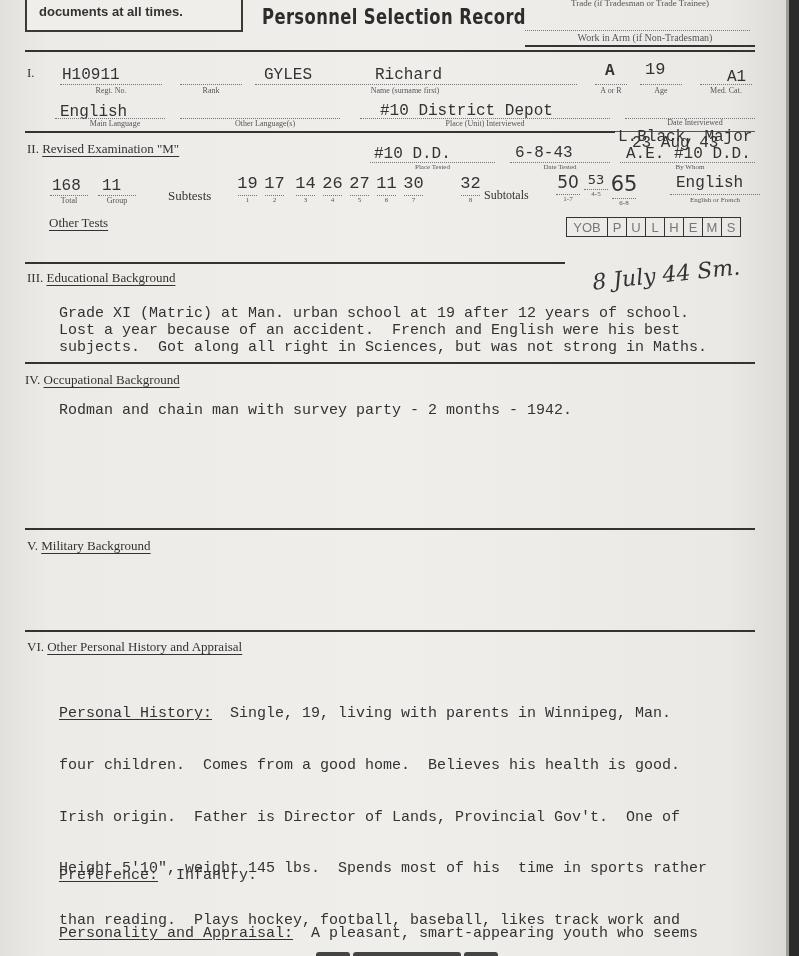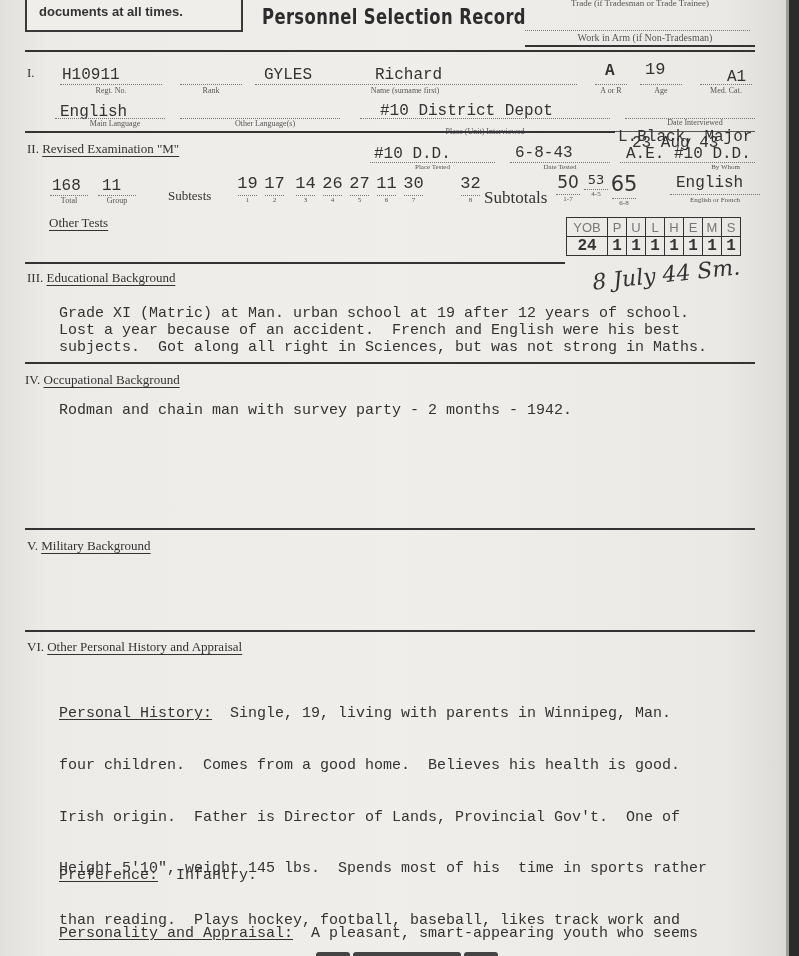--- a/index.html
+++ b/index.html
@@ -76,41 +76,41 @@
   <div class="dotline" style="left:700px;top:84px;width:52px;"></div>
   <div class="lbl" style="left:700px;top:86px;width:52px;">Med. Cat.</div>
 
   <div class="tw abs" style="left:60px;top:103px;font-size:16px;">English</div>
   <div class="dotline" style="left:55px;top:118px;width:110px;"></div>
   <div class="lbl" style="left:70px;top:119px;width:90px;">Main Language</div>
   <div class="dotline" style="left:180px;top:118px;width:160px;"></div>
   <div class="lbl" style="left:200px;top:119px;width:130px;">Other Language(s)</div>
   <div class="tw abs" style="left:380px;top:102px;font-size:16px;">#10 District Depot</div>
   <div class="dotline" style="left:360px;top:118px;width:250px;"></div>
-  <div class="lbl" style="left:410px;top:119px;width:150px;margin-top:8px;">Place (Unit) Interviewed</div>
+  <div class="lbl" style="left:410px;top:119px;width:150px;">Place (Unit) Interviewed</div>
   <div class="tw abs" style="left:632px;top:102px;font-size:16px;margin-top:32px;">23 Aug 43</div>
   <div class="dotline" style="left:625px;top:118px;width:130px;"></div>
   <div class="lbl" style="left:640px;top:118px;width:110px;">Date Interviewed</div>
   <div class="rule" style="left:25px;top:131px;width:590px;"></div>
   <div class="rule thin" style="left:615px;top:131px;width:140px;"></div>
 
   <div class="sec" style="left:27px;top:141px;">
     <span>II.</span>
     <span class="t">Revised Examination "M"</span>
   </div>
   <div class="tw abs" style="left:618px;top:128px;font-size:16px;">L.Black, Major</div>
   <div class="tw abs" style="left:374px;top:145px;font-size:16px;">#10 D.D.</div>
   <div class="dotline" style="left:370px;top:162px;width:125px;"></div>
   <div class="lbl" style="left:385px;top:163px;width:95px;font-size:7px;">Place Tested</div>
   <div class="tw abs" style="left:515px;top:144px;font-size:16px;">6-8-43</div>
   <div class="dotline" style="left:510px;top:162px;width:100px;"></div>
   <div class="lbl" style="left:510px;top:163px;width:100px;font-size:7px;">Date Tested</div>
   <div class="tw abs" style="left:626px;top:145px;font-size:16px;">A.E. #10 D.D.</div>
   <div class="dotline" style="left:620px;top:162px;width:135px;"></div>
-  <div class="lbl" style="left:640px;top:163px;width:100px;font-size:7px;text-align:right;">By Whom</div>
+  <div class="lbl" style="left:640px;top:163px;width:100px;font-size:7px;">By Whom</div>
 
   <div class="tw abs" style="left:52px;top:177px;font-size:16px;">168</div>
   <div class="dotline" style="left:50px;top:195px;width:38px;"></div>
   <div class="lbl" style="left:50px;top:196px;width:38px;">Total</div>
   <div class="tw abs" style="left:102px;top:177px;font-size:16px;">11</div>
   <div class="dotline" style="left:98px;top:195px;width:38px;"></div>
   <div class="lbl" style="left:98px;top:196px;width:38px;">Group</div>
   <div class="sec" style="left:168px;top:188px;font-size:13px;">Subtests</div>
 
   <div class="abs" style="left:234px;top:174px;display:flex;">
@@ -140,21 +140,21 @@
       </div>
     <div style="width:27px;text-align:center;">
         <div class="tw" style="font-size:17px;">30</div>
         <div style="border-top:1px dotted #777;margin:2px 4px 0;font-size:7px;color:#555;">7</div>
       </div>
     <div style="width:27px;text-align:center;margin-left:30px;">
         <div class="tw" style="font-size:17px;">32</div>
         <div style="border-top:1px dotted #777;margin:2px 4px 0;font-size:7px;color:#555;">8</div>
       </div>
   </div>
-  <div class="sec" style="left:484px;top:188px;font-size:17px;">Subtotals</div>
+  <div class="sec" style="left:484px;top:188px;font-size:12px;">Subtotals</div>
   <div class="abs" style="left:554px;top:172px;display:flex;">
     <div style="width:28px;text-align:center;">
         <div style="font-family:'DejaVu Sans',sans-serif;font-size:17px;color:#333;">50</div>
         <div style="border-top:1px dotted #777;margin:2px 2px 0;font-size:7px;color:#555;">1-7</div>
       </div>
     <div style="width:28px;text-align:center;">
         <div style="font-family:'DejaVu Sans',sans-serif;font-size:13px;color:#333;">53</div>
         <div style="border-top:1px dotted #777;margin:2px 2px 0;font-size:7px;color:#555;">4-5</div>
       </div>
     <div style="width:28px;text-align:center;">
@@ -172,30 +172,20 @@
         <tr>
       <td style="width:40px;">YOB</td>
       <td style="width:18px;">P</td>
       <td style="width:18px;">U</td>
       <td style="width:18px;">L</td>
       <td style="width:18px;">H</td>
       <td style="width:18px;">E</td>
       <td style="width:18px;">M</td>
       <td style="width:18px;">S</td>
     </tr>
-    <tr class="v">
-      <td>24</td>
-      <td>1</td>
-      <td>1</td>
-      <td>1</td>
-      <td>1</td>
-      <td>1</td>
-      <td>1</td>
-      <td>1</td>
-    </tr>
   </tbody>
     </table>
   <div class="sig">8 July 44 Sm.</div>
   <div class="rule" style="left:25px;top:262px;width:540px;"></div>
 
   <div class="sec" style="left:27px;top:270px;">
     <span>III.</span>
     <span class="t">Educational Background</span>
   </div>
   <div class="para" style="left:59px;top:305px;"><div>Grade XI (Matric) at Man. urban school at 19 after 12 years of school.</div><div>Lost a year because of an accident.  French and English were his best</div><div>subjects.  Got along all right in Sciences, but was not strong in Maths.</div></div>

